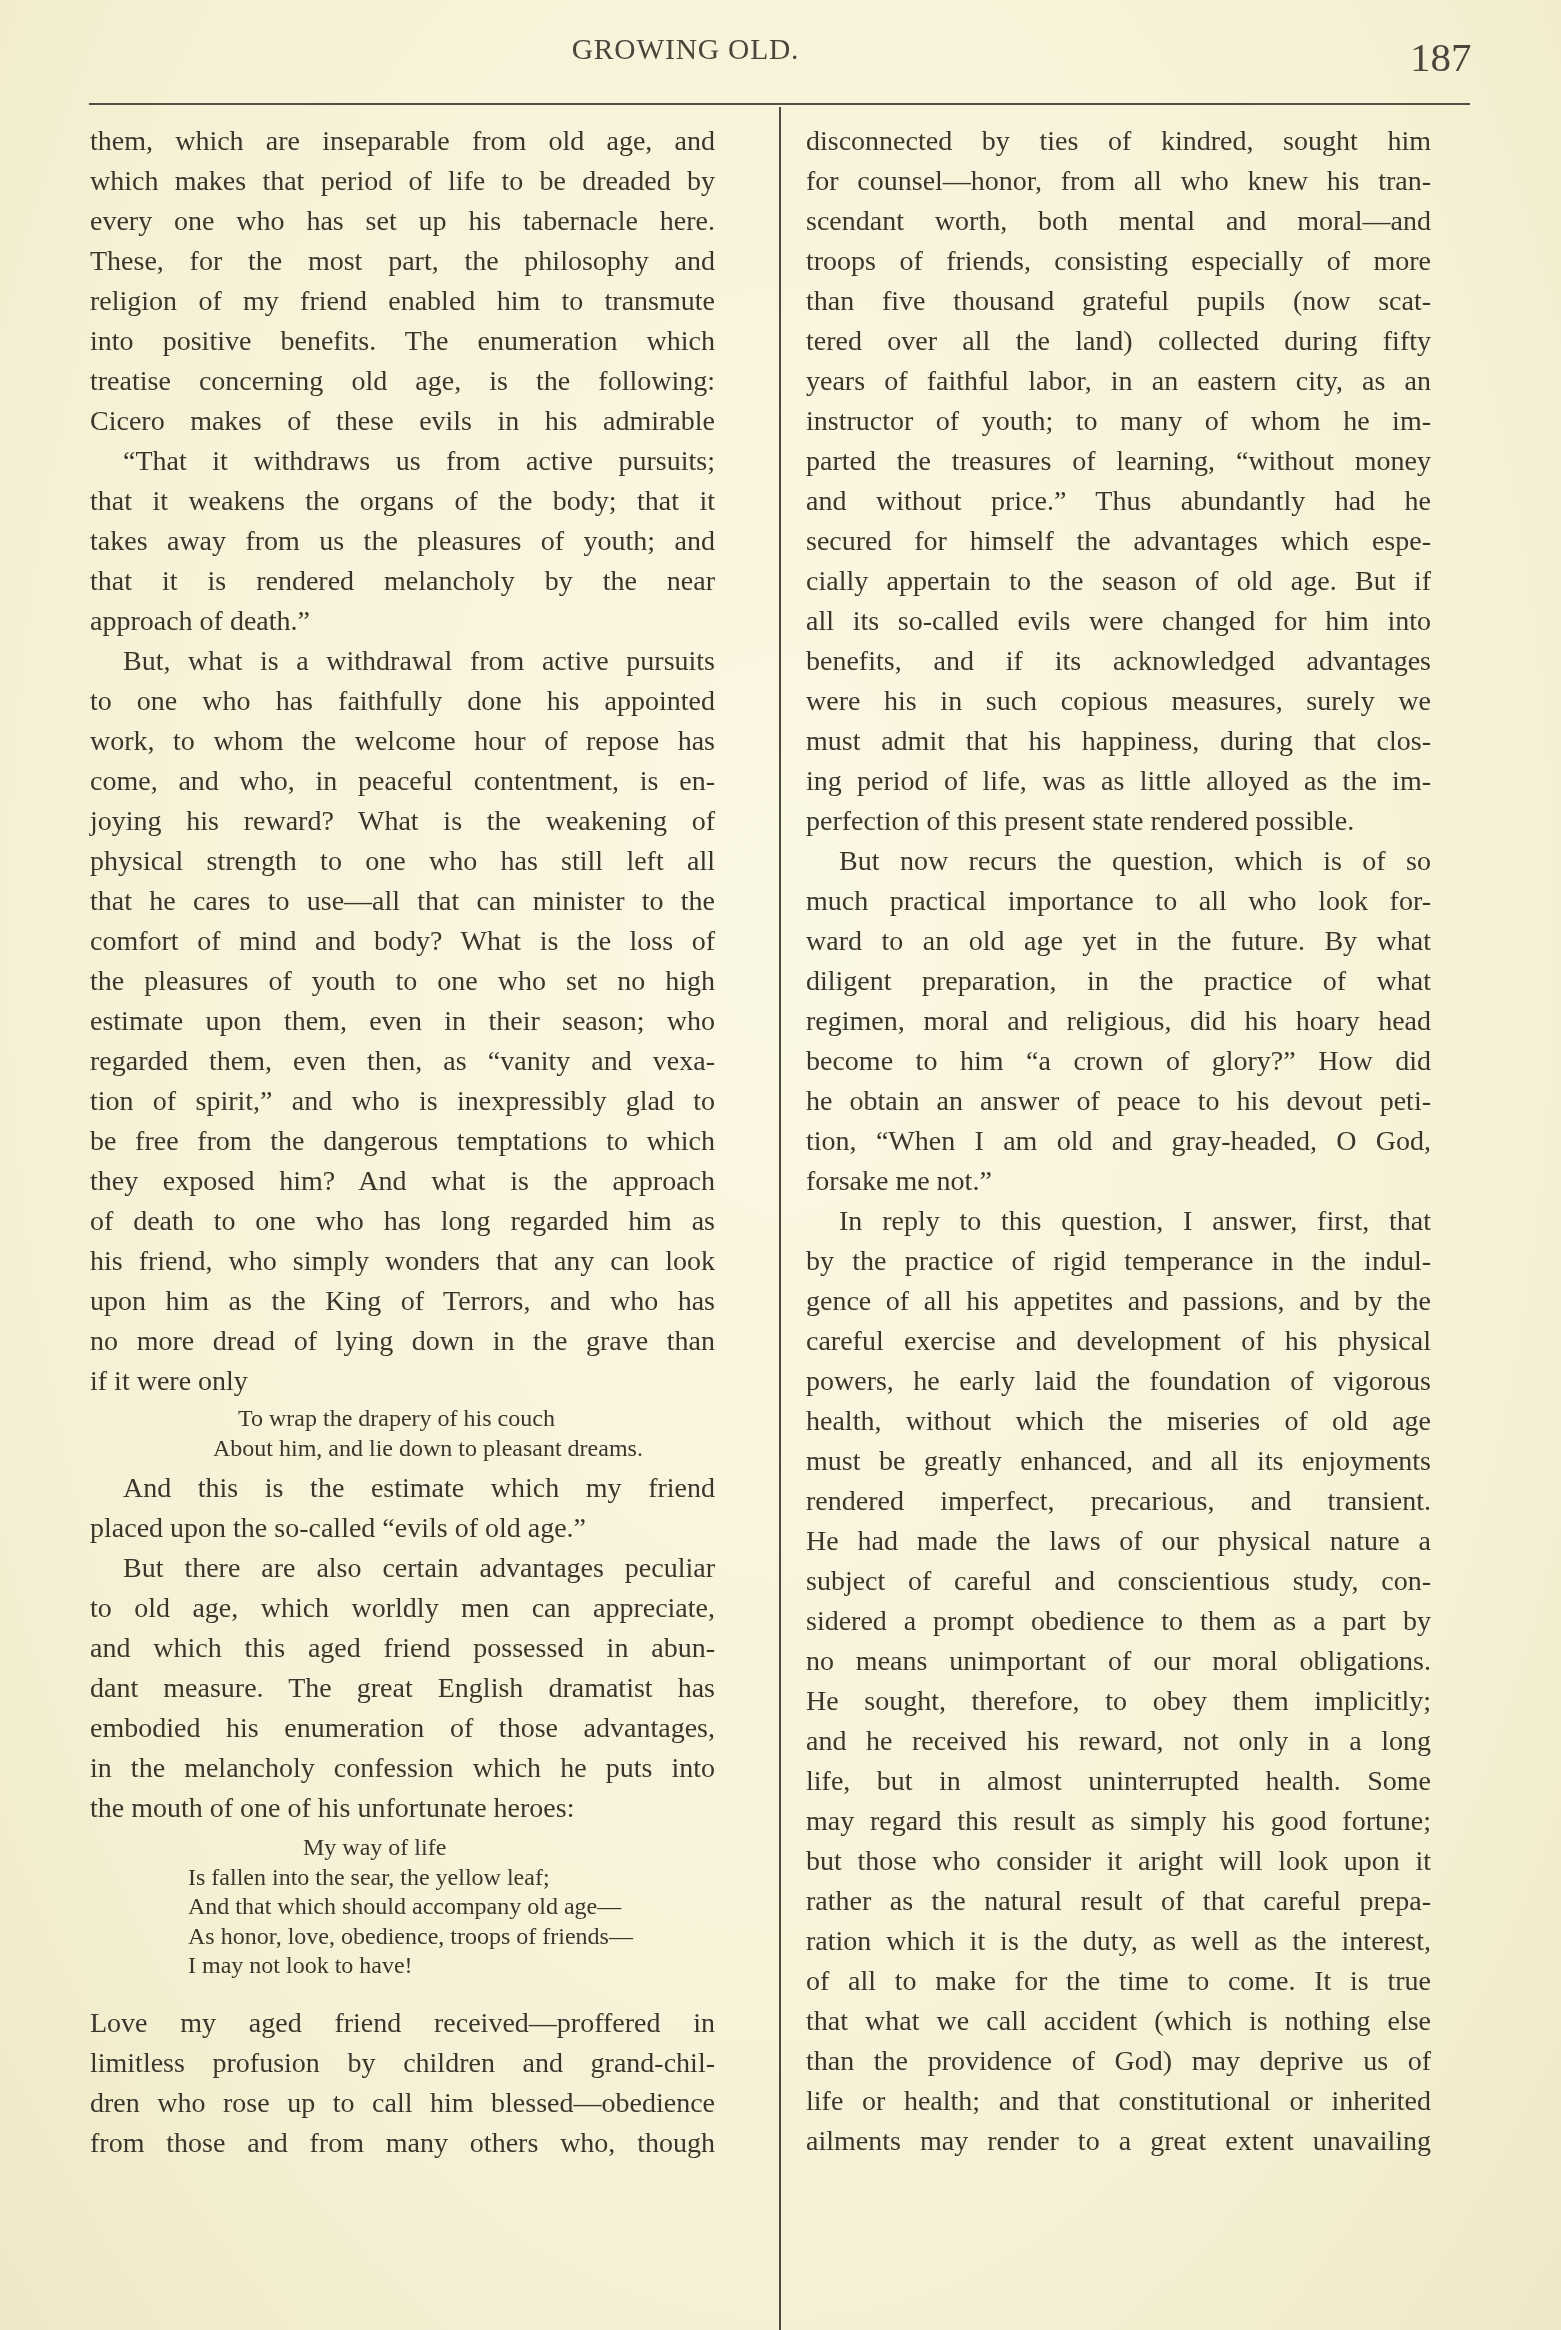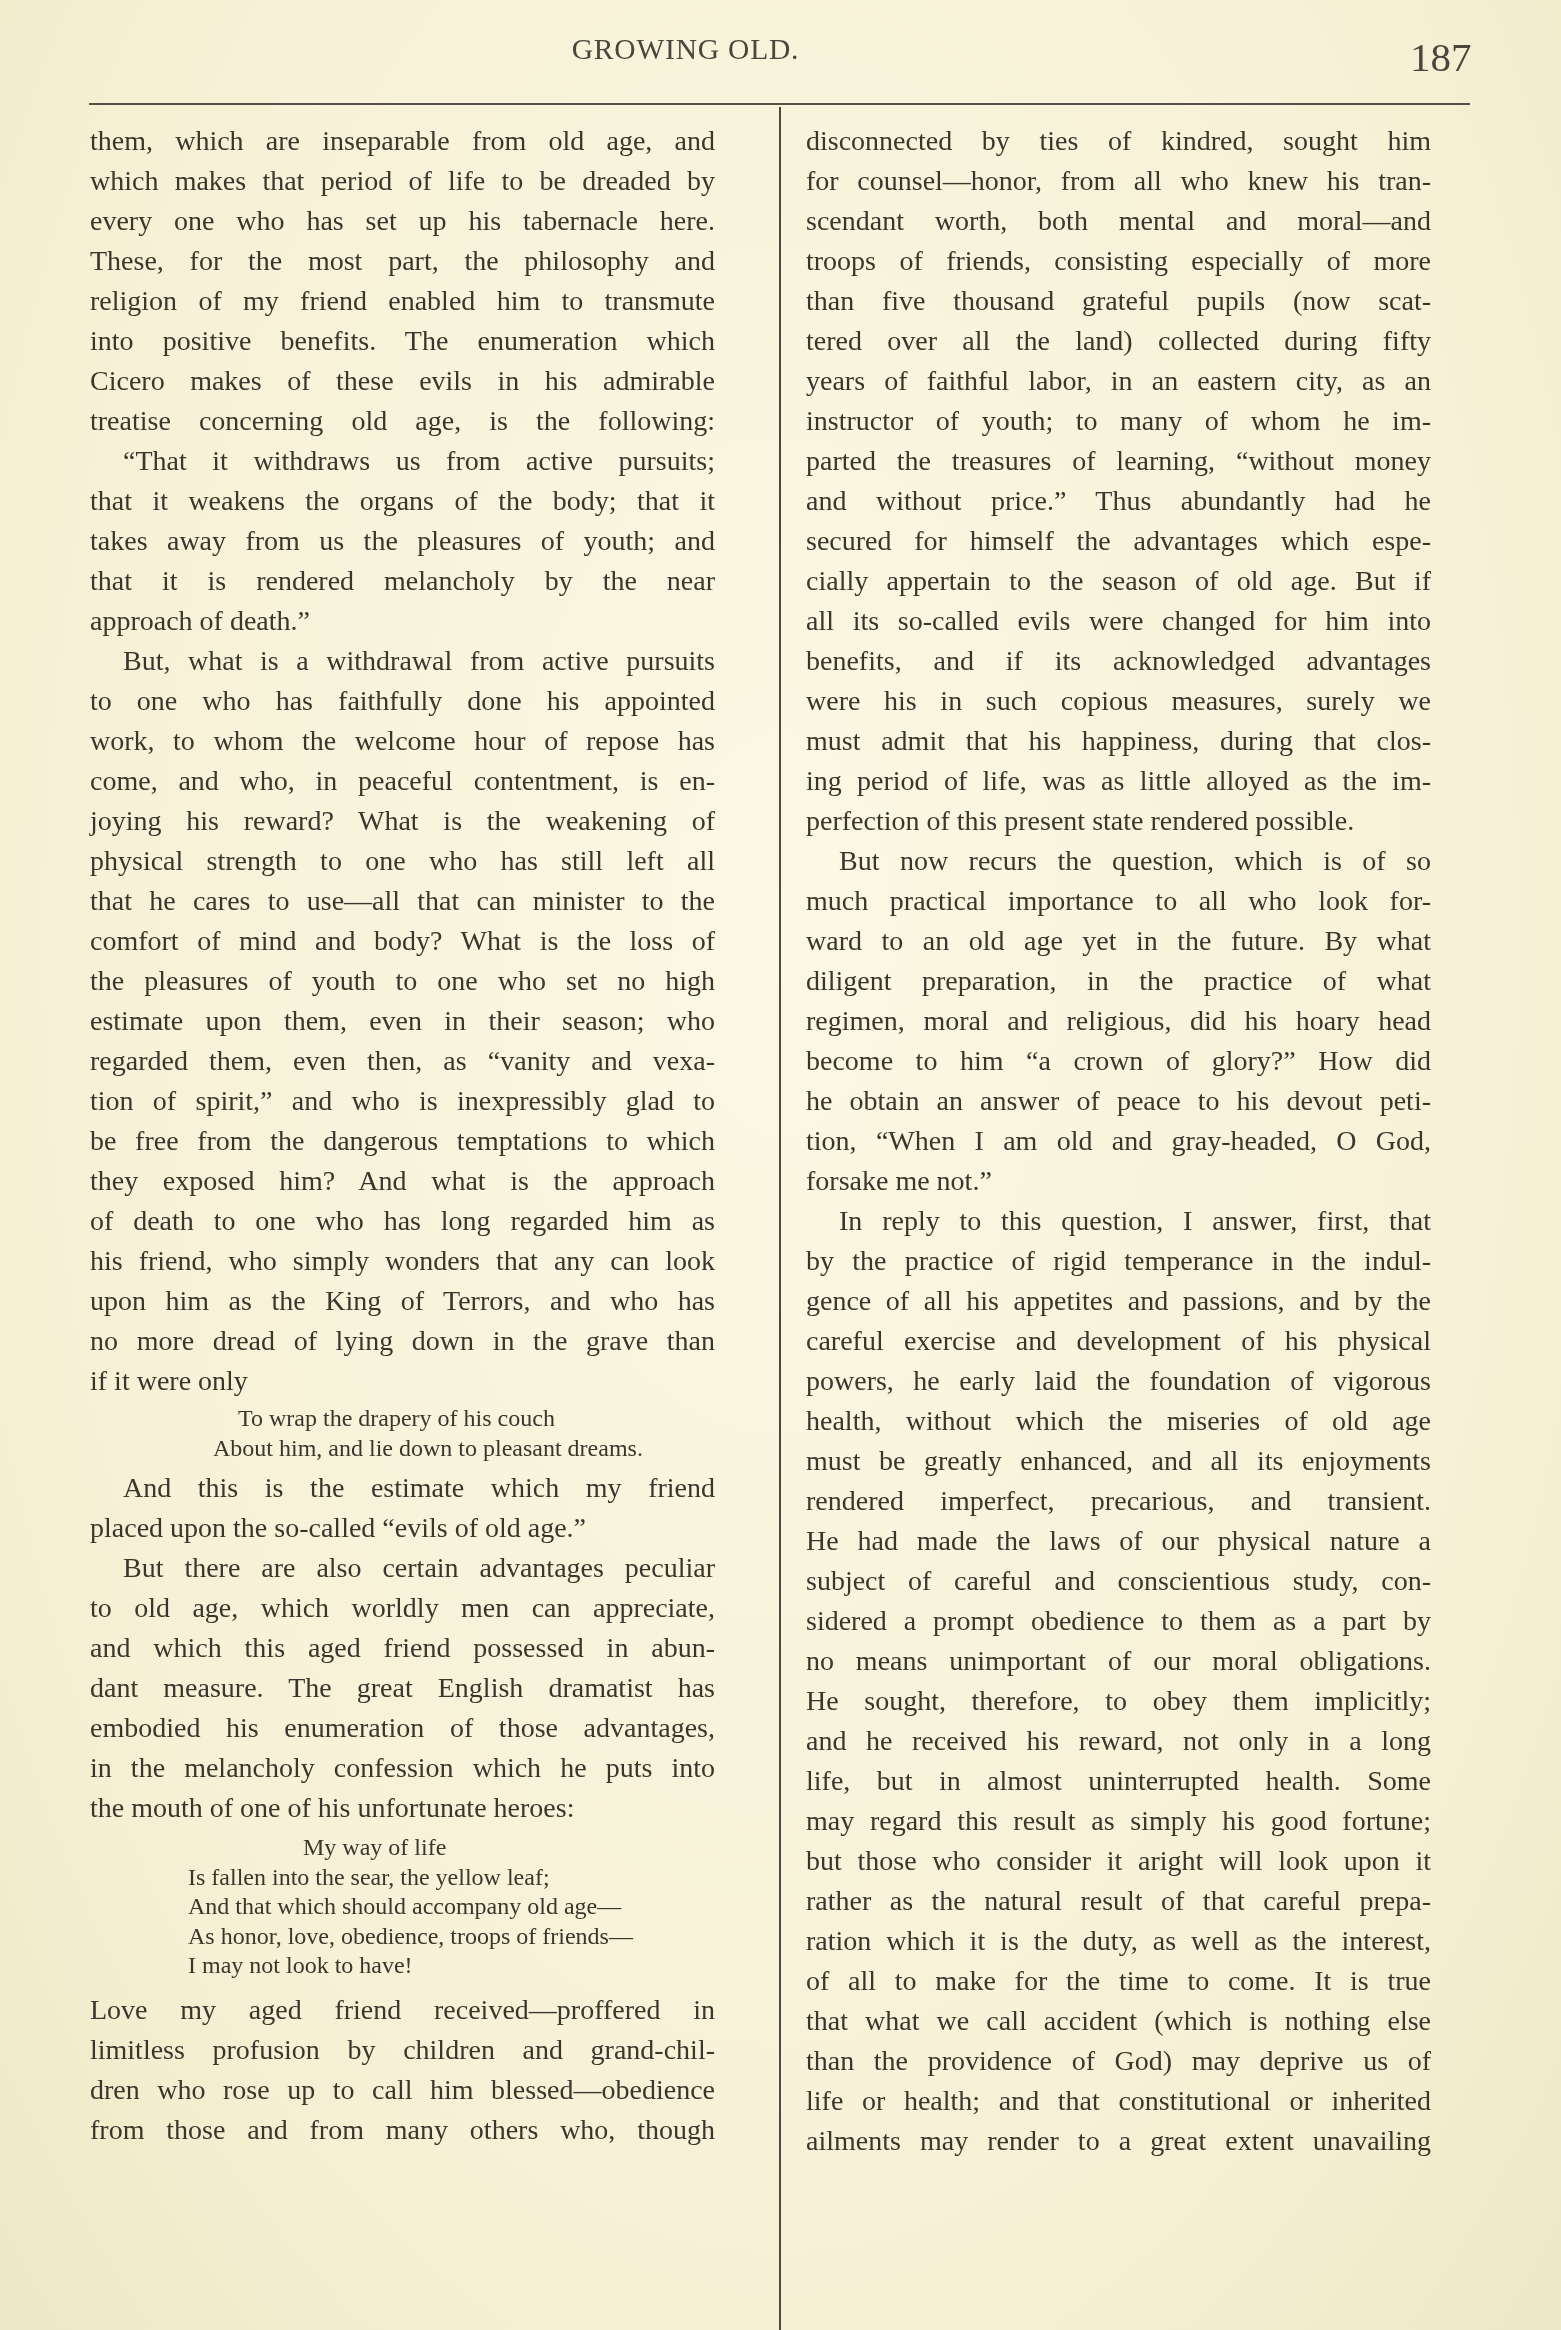--- a/index.html
+++ b/index.html
@@ -31,42 +31,42 @@
   }
   .col.left { left: 90px; }
   .col.right { left: 806px; }
   .ln { display: block; white-space: nowrap; text-align: justify; text-align-last: justify; height: 40px; }
   .ln.last { text-align-last: left; }
   .ln.indent { padding-left: 33px; }
   .verse { font-size: 24px; line-height: 29.5px; margin: 3.3px 0 4.9px 0; }
   .verse .vl { display: block; white-space: nowrap; }
   .verse-a .vl:nth-child(1) { padding-left: 148px; }
   .verse-a .vl:nth-child(2) { padding-left: 123px; }
-  .verse-b { margin-top: 4.9px; margin-bottom: 9px; }
+  .verse-b { margin-top: 4.9px; margin-bottom: 22px; }
   .verse-b .vl:nth-child(1) { padding-left: 213px; }
   .verse-b .vl { padding-left: 98px; }
 </style>
 </head>
 <body>
 
 <div class="running-head">GROWING OLD.</div>
 <div class="folio">187</div>
 <div class="head-rule"></div>
 <div class="col-rule"></div>
 
 <div class="col left">
   <div>
       <span class="ln">them, which are inseparable from old age, and</span>
       <span class="ln">which makes that period of life to be dreaded by</span>
       <span class="ln">every one who has set up his tabernacle here.</span>
       <span class="ln">These, for the most part, the philosophy and</span>
       <span class="ln">religion of my friend enabled him to transmute</span>
       <span class="ln">into positive benefits. The enumeration which</span>
+      <span class="ln">treatise concerning old age, is the following:</span>
       <span class="ln">Cicero makes of these evils in his admirable</span>
-      <span class="ln">treatise concerning old age, is the following:</span>
     </div>
   <div>
       <span class="ln indent">“That it withdraws us from active pursuits;</span>
       <span class="ln">that it weakens the organs of the body; that it</span>
       <span class="ln">takes away from us the pleasures of youth; and</span>
       <span class="ln">that it is rendered melancholy by the near</span>
       <span class="ln last">approach of death.”</span>
     </div>
   <div>
       <span class="ln indent">But, what is a withdrawal from active pursuits</span>

